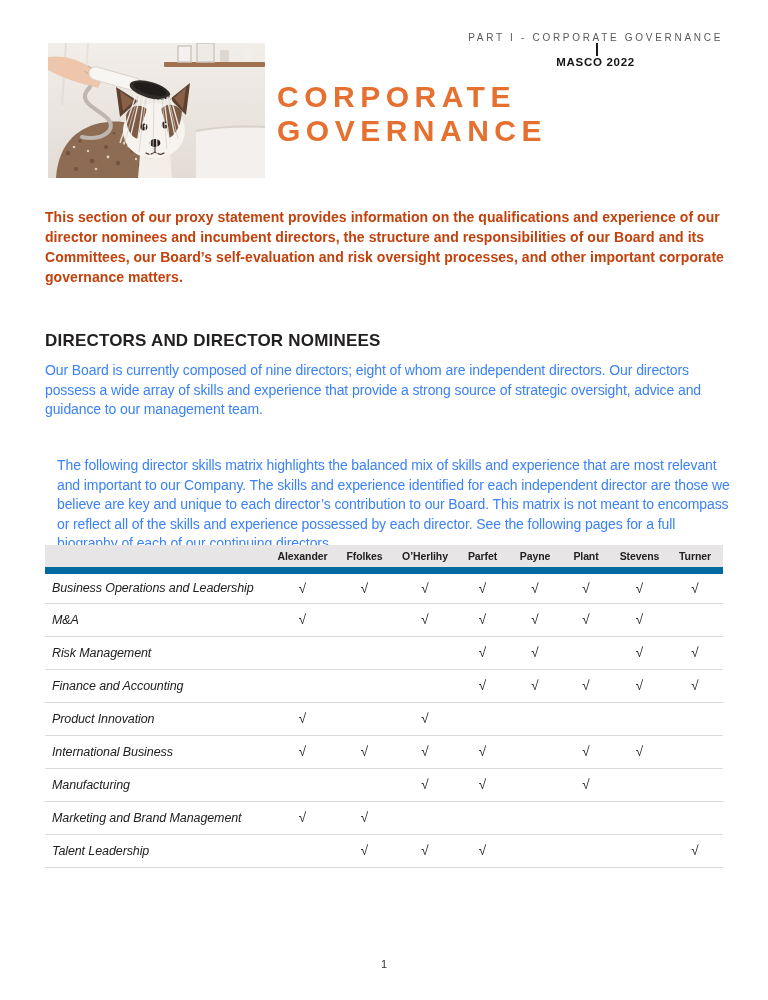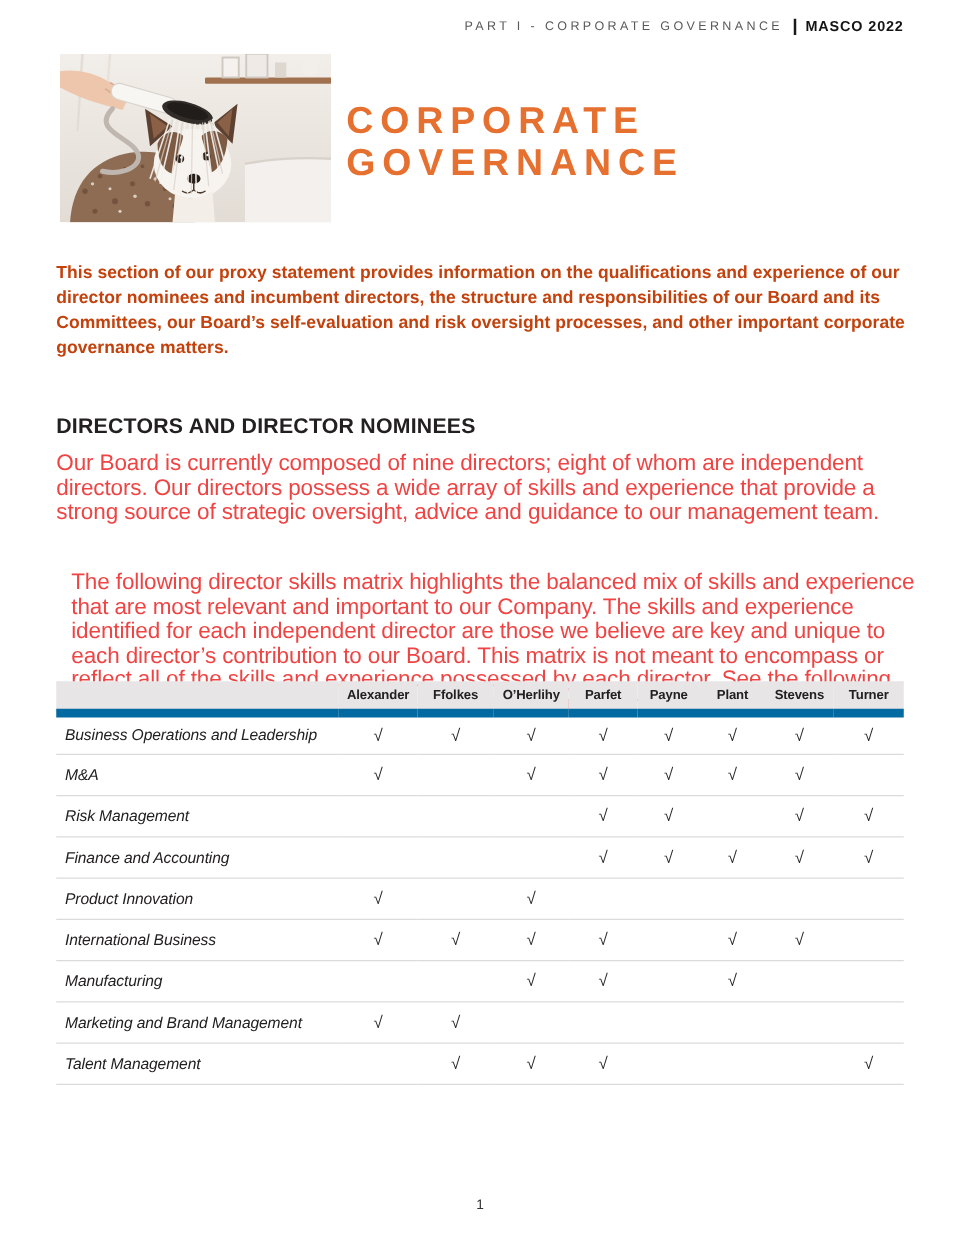--- a/index.html
+++ b/index.html
@@ -5,21 +5,21 @@
   * { margin:0; padding:0; box-sizing:border-box; }
   html,body { background:#ffffff; }
   body {
     width:768px; height:1000px;
     font-family:"Liberation Sans", sans-serif;
     color:#404042;
   }
   .page { position:relative; width:768px; height:1000px; background:#fff; overflow:hidden; }
 
   
-  .doc-header { position:absolute; top:15px; right:45px; display:flex; align-items:center; }
+  .doc-header { position:absolute; top:32px; right:45px; display:flex; align-items:center;flex-direction:column; }
   .part-label { font-size:10px; letter-spacing:2.7px; color:#58595B; white-space:nowrap; }
   .header-divider { width:2px; height:13px; background:#1a1a1a; margin:0 7px 0 9px; }
   .brand { font-size:11.5px; font-weight:bold; color:#141414; letter-spacing:0.7px; white-space:nowrap; }
 
   
   .photo { position:absolute; left:48px; top:43px; width:217px; height:135px; overflow:hidden; }
   .photo svg { display:block; }
 
   
   .title {
@@ -34,21 +34,21 @@
     font-size:14px; font-weight:bold; line-height:20px;
     color:#c2410c; letter-spacing:0.05px;
   }
 
   .section-heading {
     position:absolute; left:45px; top:331px;
     font-size:17px; font-weight:bold; color:#232021; letter-spacing:0.2px;
   }
 
   .body-para { position:absolute; left:45px; width:682px;
-    font-size:18px; line-height:19.6px; color:#ef4444; letter-spacing:-0.1px; }
+    font-size:14px; line-height:19.6px; color:#3b82f6; letter-spacing:-0.1px; }
   .para1 { top:361px; }
   .para2 { top:456px;margin-left:12px; }
 
   
   .matrix {
     position:absolute; left:45px; top:545px; width:678px;
     border-collapse:collapse; table-layout:fixed;
   }
   .matrix thead th {
     background:#E7E5E6; height:25px;
@@ -292,21 +292,21 @@
           <td class="check">√</td>
           <td class="check">√</td>
           <td class="check"></td>
           <td class="check"></td>
           <td class="check"></td>
           <td class="check"></td>
           <td class="check"></td>
           <td class="check"></td>
         </tr>
         <tr>
-          <td class="skill">Talent Management</td>
+          <td class="skill">Talent Leadership</td>
           <td class="check"></td>
           <td class="check">√</td>
           <td class="check">√</td>
           <td class="check">√</td>
           <td class="check"></td>
           <td class="check"></td>
           <td class="check"></td>
           <td class="check">√</td>
         </tr>
       </tbody>

